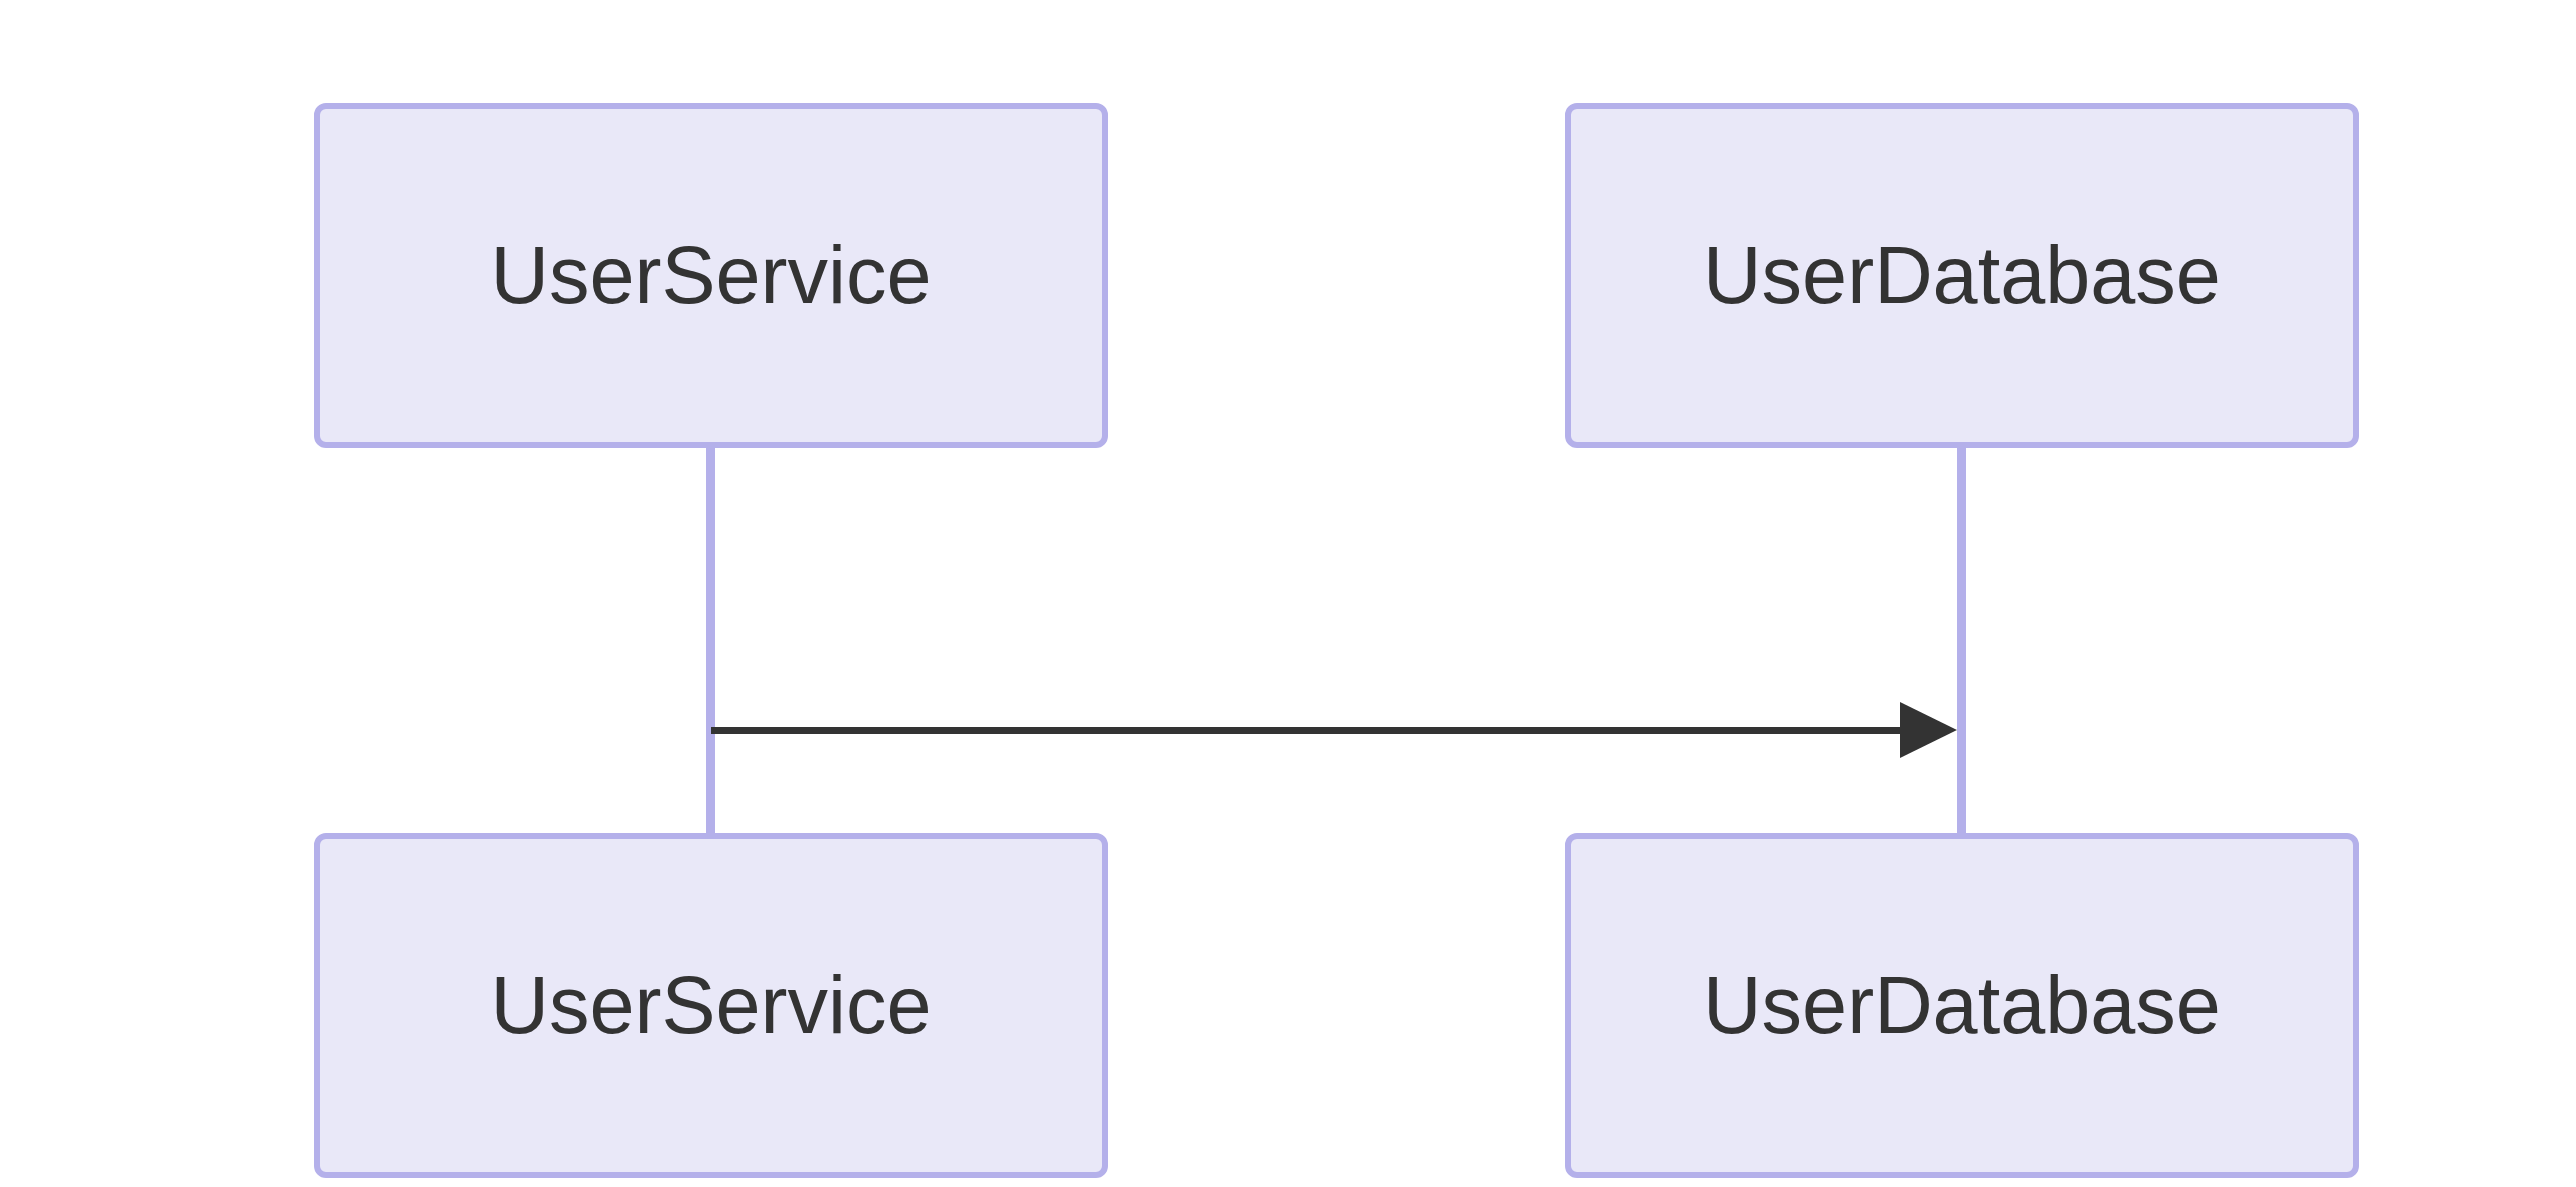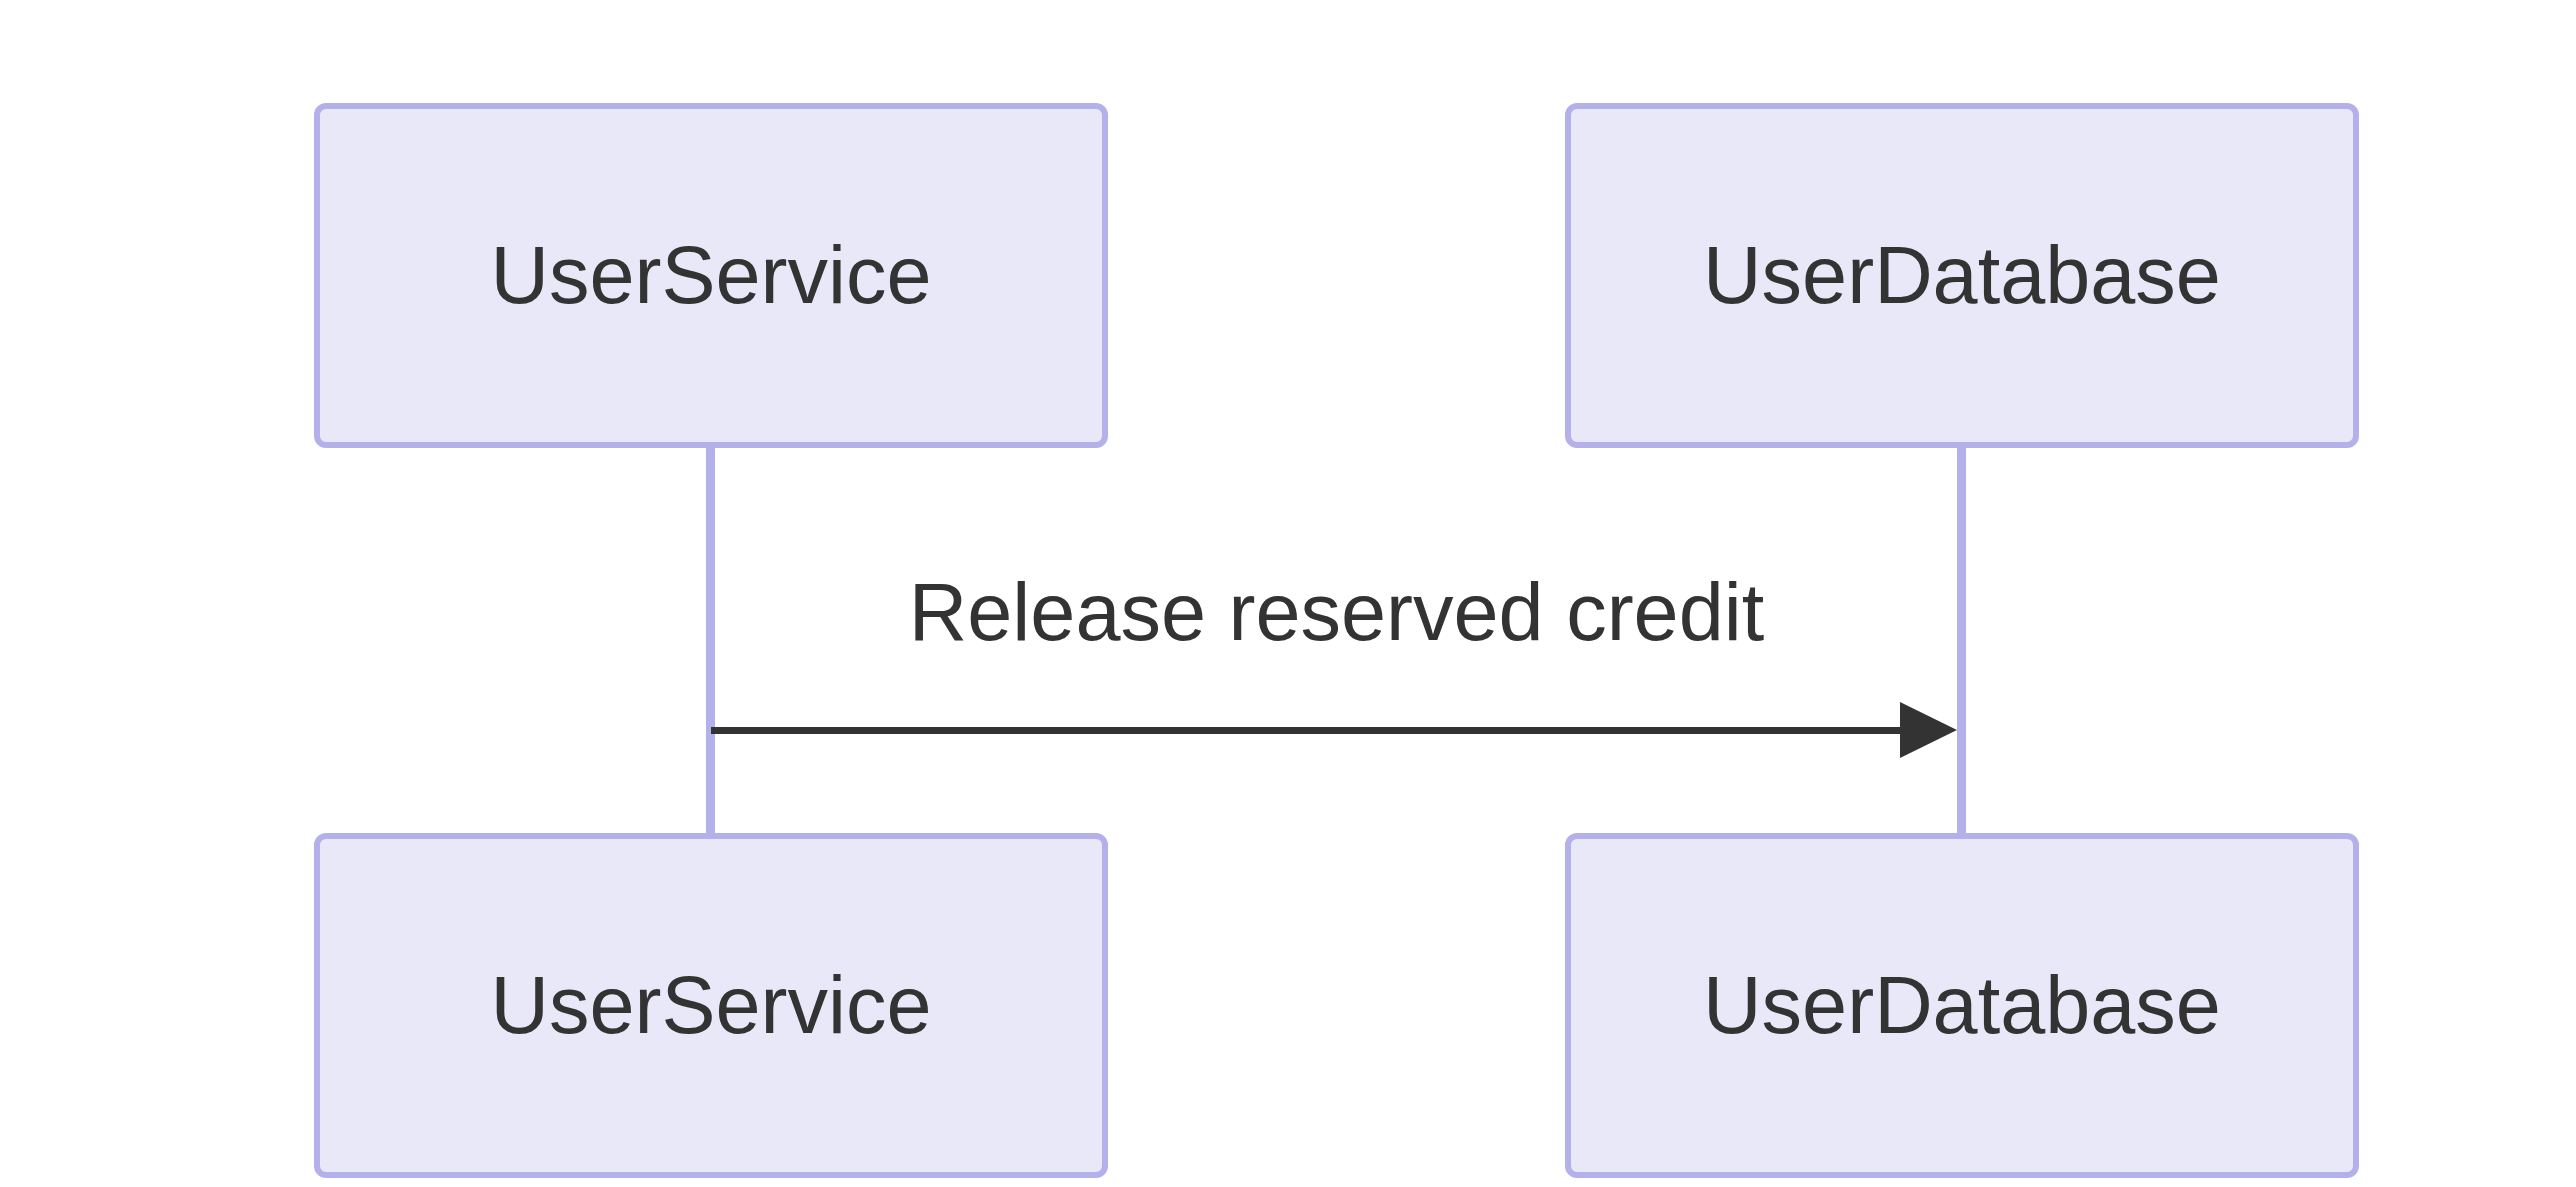--- a/index.html
+++ b/index.html
@@ -101,18 +101,17 @@
     <span class="actor-label">UserDatabase</span>
   </div>
 
   <div class="actor-box box-bottom-left">
     <span class="actor-label">UserService</span>
   </div>
   <div class="actor-box box-bottom-right">
     <span class="actor-label">UserDatabase</span>
   </div>
 
-  <div class="message-label">Release reserved credit</div>
   <div class="arrow-line"></div>
   <div class="arrow-head"></div>
 
 </div>
 
 
 </body></html>

